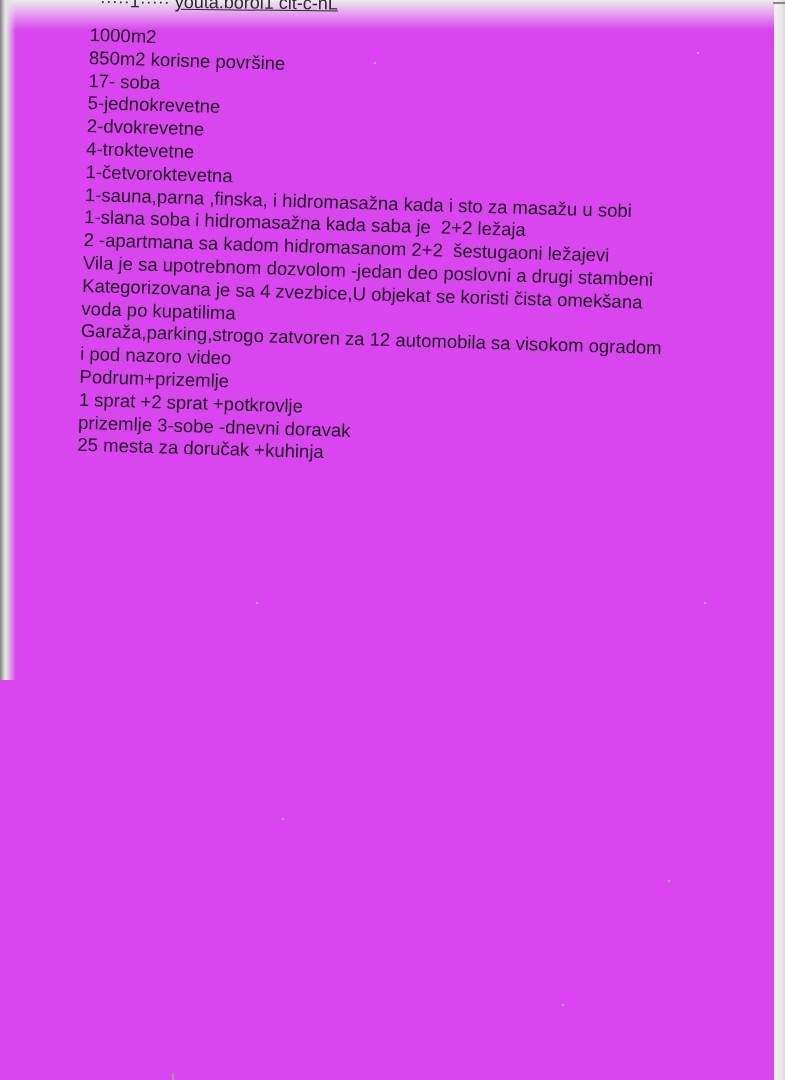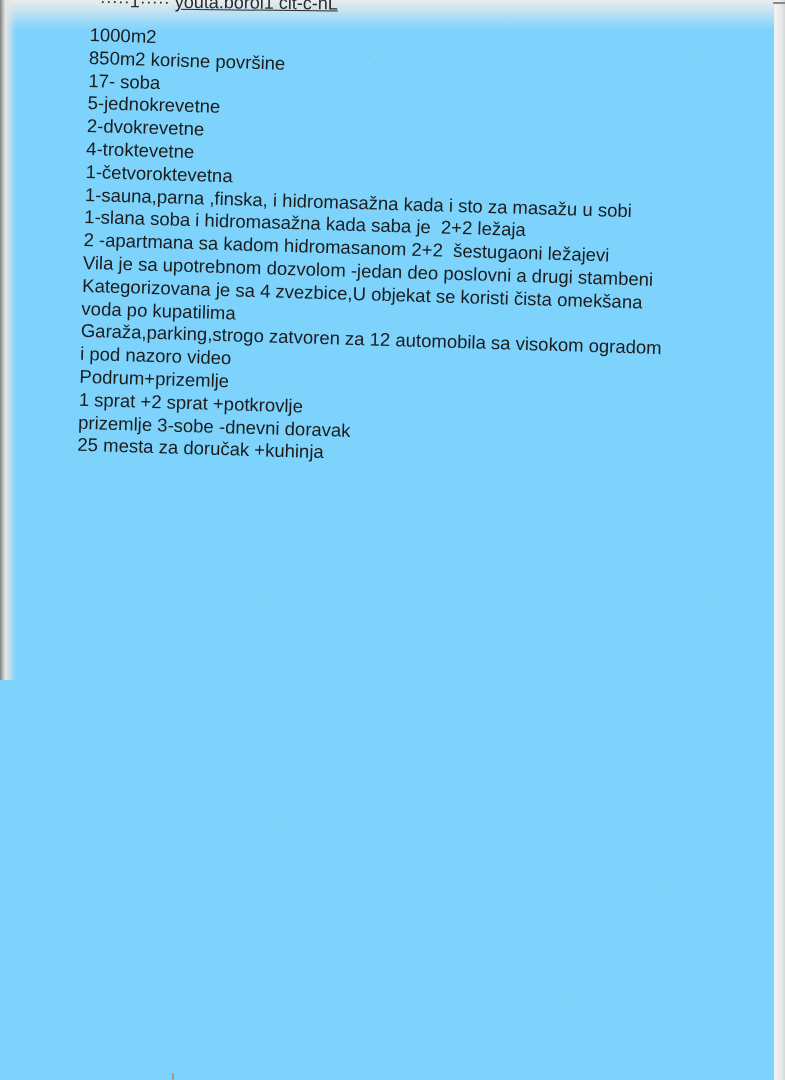--- a/index.html
+++ b/index.html
@@ -12,21 +12,21 @@
     height: 1080px;
     position: relative;
     overflow: hidden;
     font-family: "Liberation Sans", sans-serif;
   }
   .page {
     position: absolute;
     left: 0; top: 0;
     width: 785px;
     height: 1080px;
-    background: #7dd3fc;
+    background: #d946ef;
   }
   .left-edge {
     position: absolute;
     left: 0; top: 0;
     width: 6px;
     height: 680px;
     background: linear-gradient(to right, #7d807f, #c9c9c9 60%, #ececec);
   }
   .left-shade {
     position: absolute;

